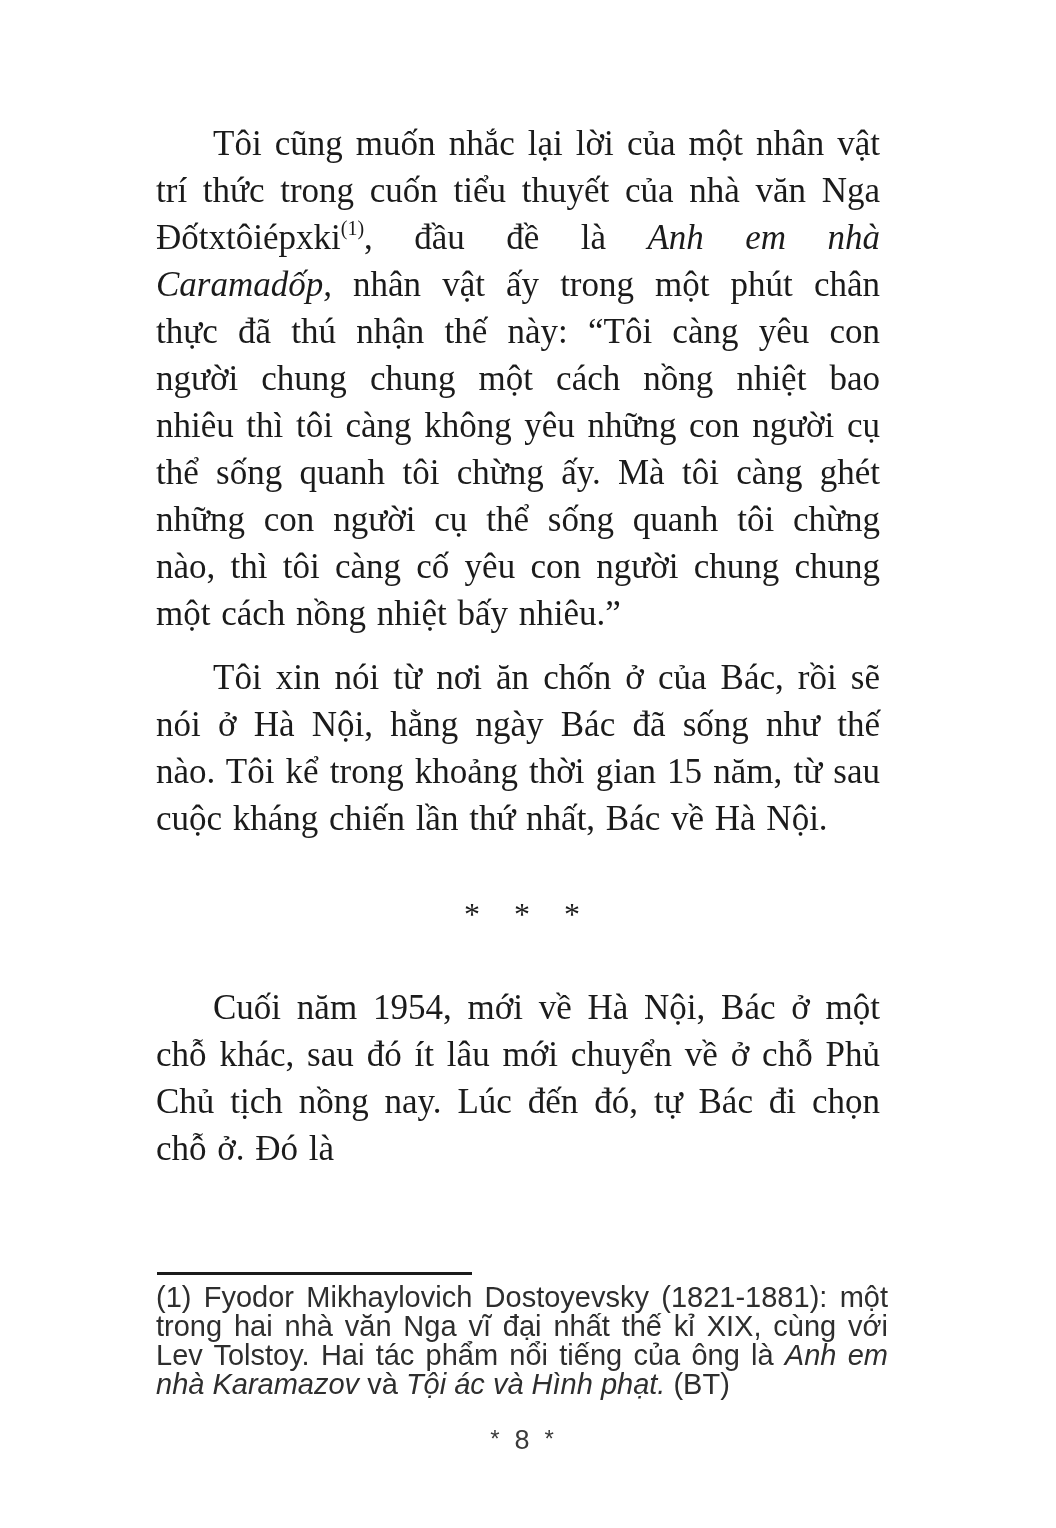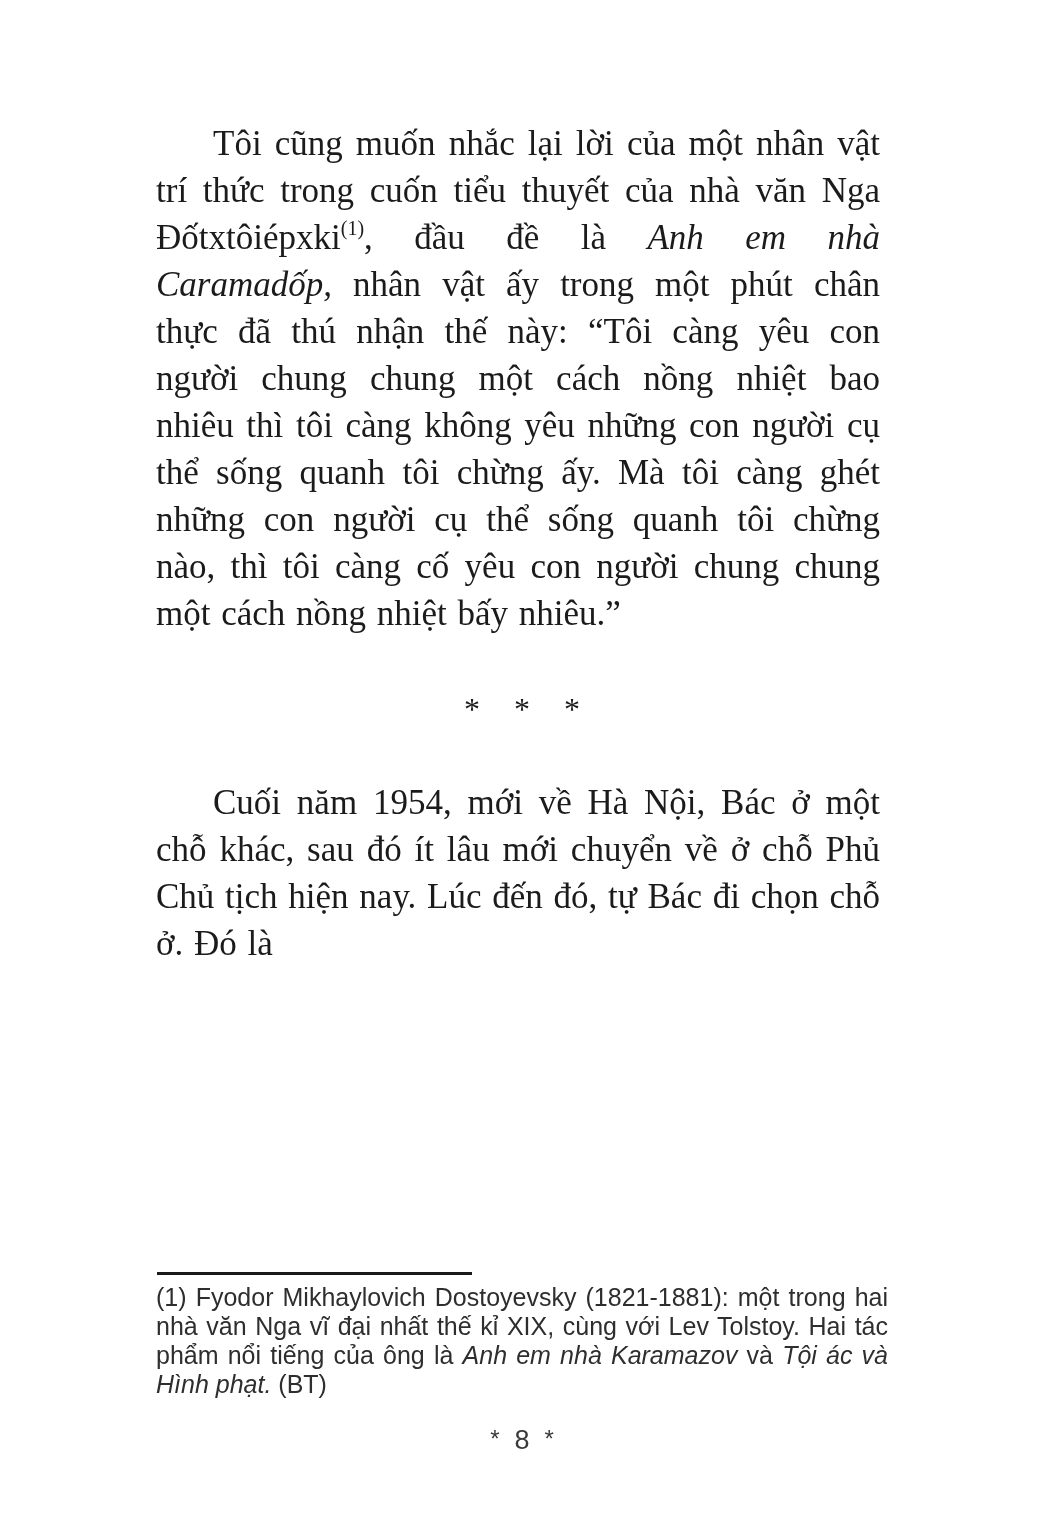--- a/index.html
+++ b/index.html
@@ -52,21 +52,21 @@
     width: 315px;
     height: 3px;
     background: #1b1b1b;
   }
   .footnote {
     position: absolute;
     left: 156px;
     top: 1283px;
     width: 732px;
     font-family: "Liberation Sans", "DejaVu Sans", sans-serif;
-    font-size: 25px;
+    font-size: 29px;
     line-height: 29px;
     color: #2e2e2e;
     text-align: justify;
   }
   .footer {
     position: absolute;
     left: 156px;
     top: 1424px;
     width: 732px;
     text-align: center;
@@ -84,26 +84,27 @@
   }
 </style>
 </head>
 <body>
 
 <div class="page">
 
   <div class="content">
     <div id="paragraphs-top">
         <p class="body-par"><span>Tôi cũng muốn nhắc lại lời của một nhân vật trí thức trong cuốn tiểu thuyết của nhà văn Nga Đốtxtôiépxki</span><sup>(1)</sup><span>, đầu đề là </span><i>Anh em nhà Caramadốp,</i><span> nhân vật ấy trong một phút chân thực đã thú nhận thế này: “Tôi càng yêu con người chung chung một cách nồng nhiệt bao nhiêu thì tôi càng không yêu những con người cụ thể sống quanh tôi chừng ấy. Mà tôi càng ghét những con người cụ thể sống quanh tôi chừng nào, thì tôi càng cố yêu con người chung chung một cách nồng nhiệt bấy nhiêu.”</span></p>
+        <p class="body-par"><span>Tôi xin nói từ nơi ăn chốn ở của Bác, rồi sẽ nói ở Hà Nội, hằng ngày Bác đã sống như thế nào. Tôi kể trong khoảng thời gian 15 năm, từ sau cuộc kháng chiến lần thứ nhất, Bác về Hà Nội.</span></p>
       </div>
 
     <div class="separator">* * *</div>
 
     <div id="paragraphs-bottom">
-        <p class="body-par"><span>Cuối năm 1954, mới về Hà Nội, Bác ở một chỗ khác, sau đó ít lâu mới chuyển về ở chỗ Phủ Chủ tịch hiện nay. Lúc đến đó, tự Bác đi chọn chỗ ở. Đó là</span></p>
+        <p class="body-par"><span>Cuối năm 1954, mới về Hà Nội, Bác ở một chỗ khác, sau đó ít lâu mới chuyển về ở chỗ Phủ Chủ tịch nồng nay. Lúc đến đó, tự Bác đi chọn chỗ ở. Đó là</span></p>
       </div>
   </div>
 
   <div class="footnote-rule"></div>
 
   <div class="footnote" id="footnote"><span>(1) Fyodor Mikhaylovich Dostoyevsky (1821-1881): một trong hai nhà văn Nga vĩ đại nhất thế kỉ XIX, cùng với Lev Tolstoy. Hai tác phẩm nổi tiếng của ông là </span><i>Anh em nhà Karamazov</i><span> và </span><i>Tội ác và Hình phạt.</i><span> (BT)</span></div>
 
   <div class="footer">
     <span class="decor">*</span><span>8</span><span class="decor">*</span>
   </div>

